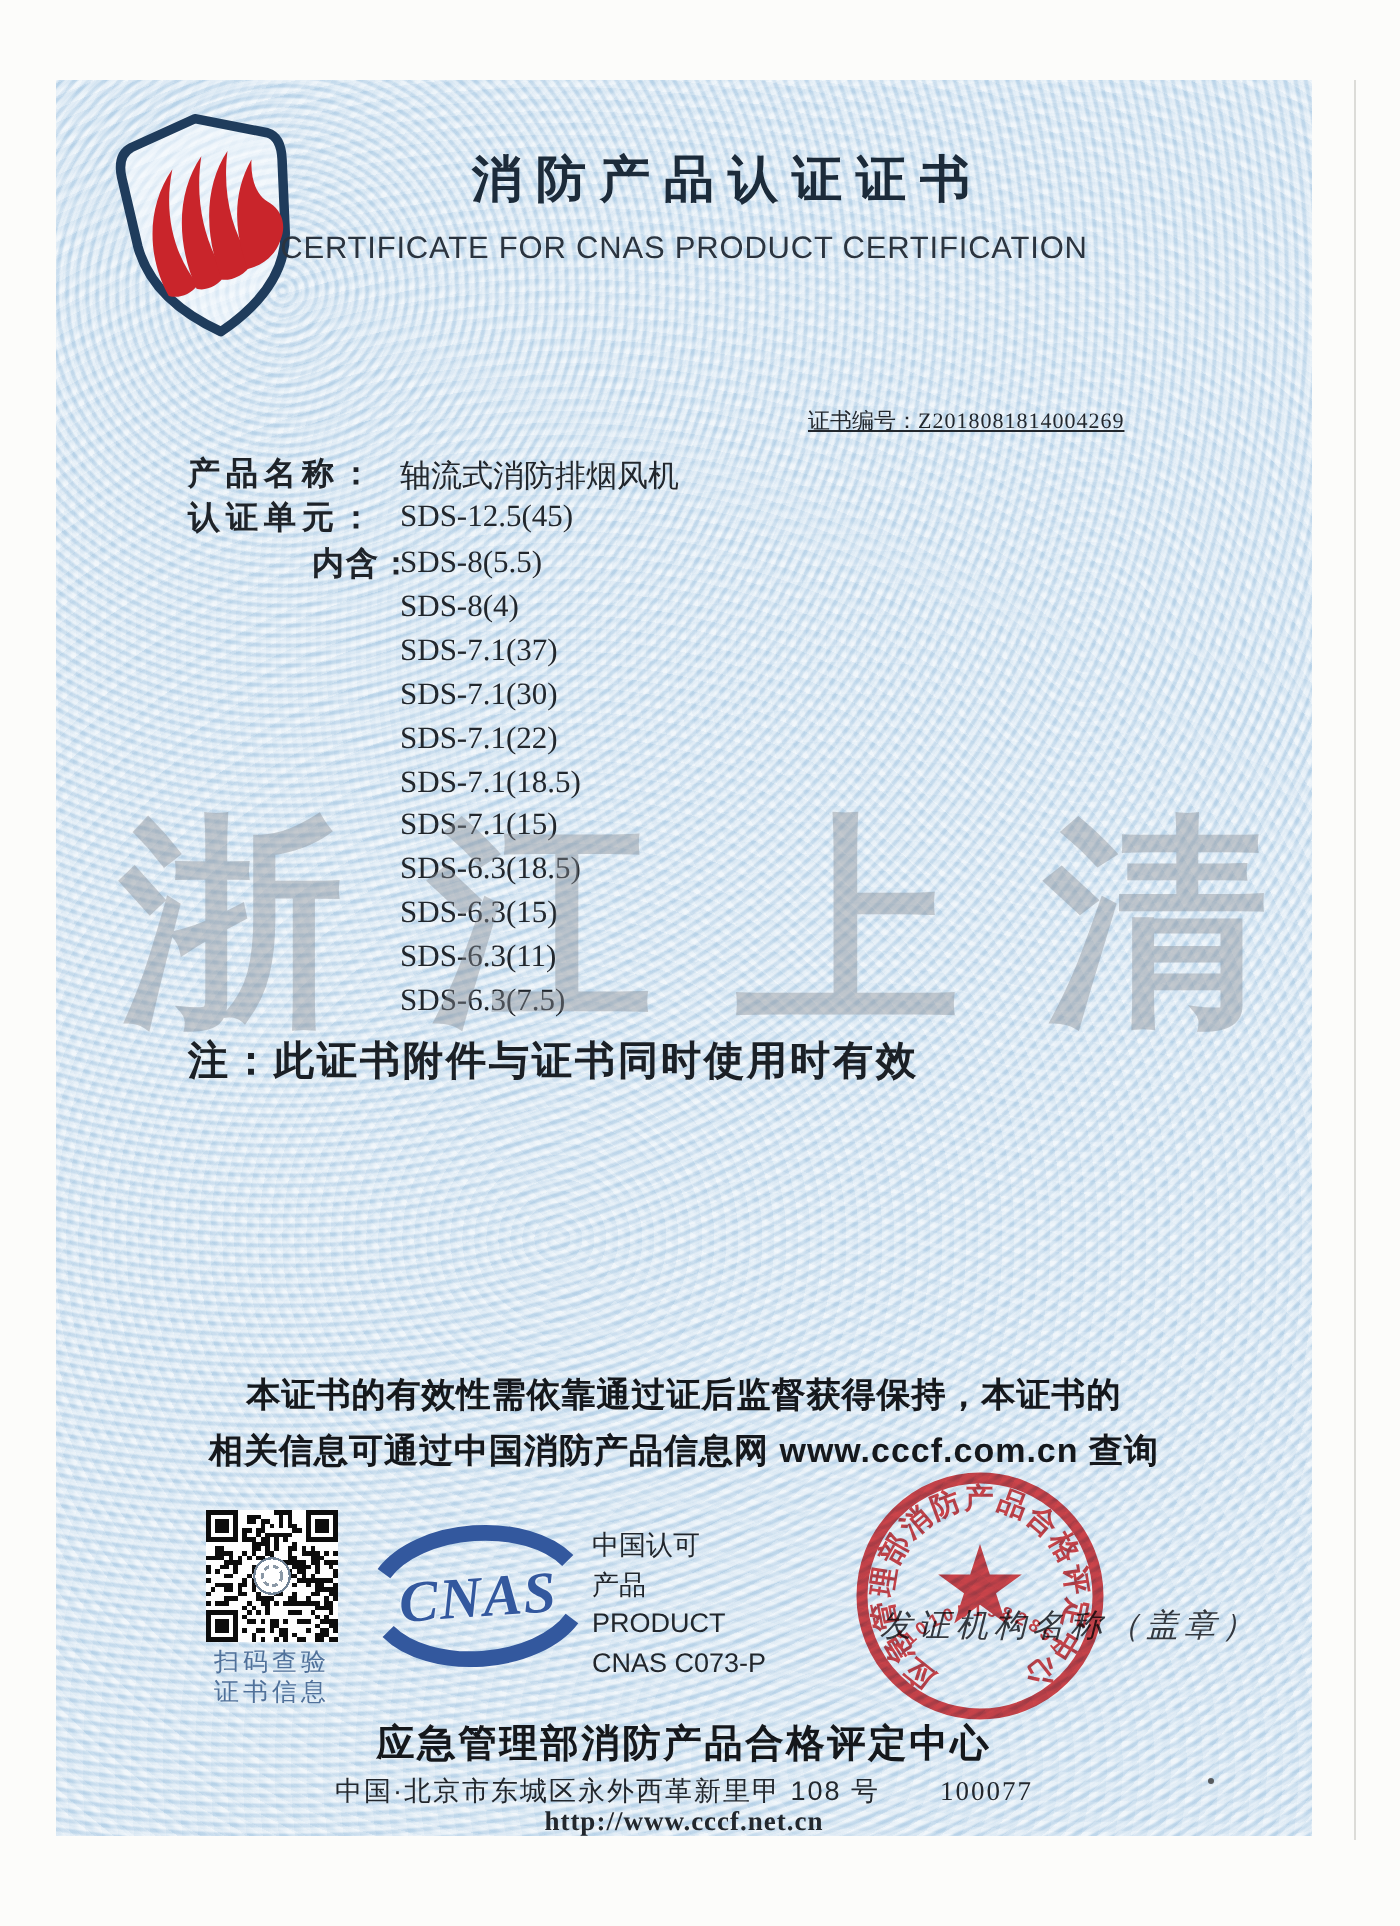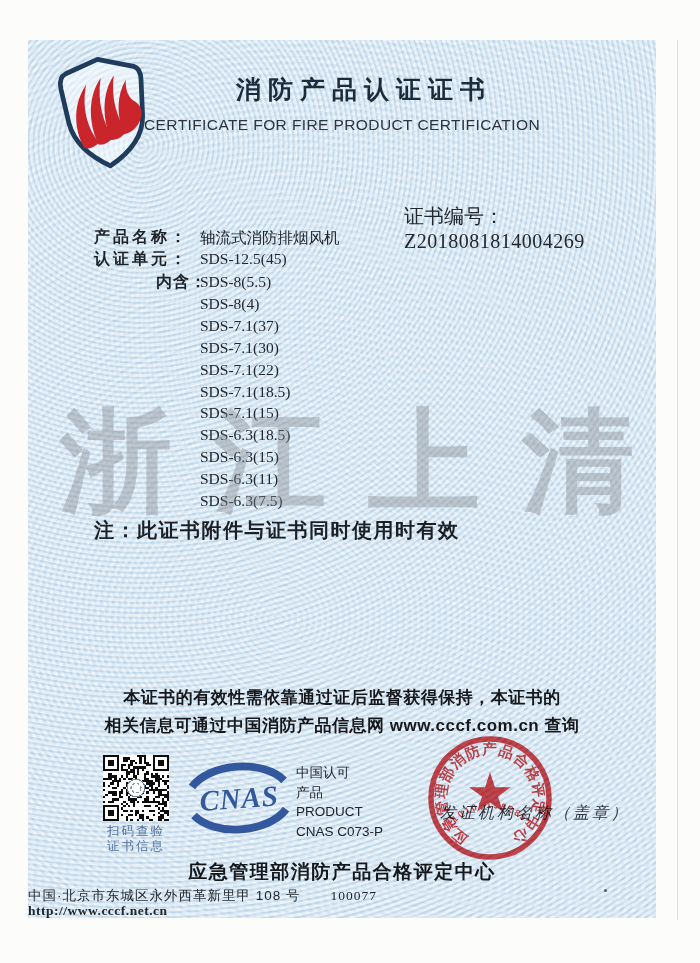--- a/index.html
+++ b/index.html
@@ -25,21 +25,21 @@
 
   .logo { position:absolute; left:20px; top:14px; }
 
   .head-block { position:absolute; left:0; right:0; top:33px; text-align:center; }
   .title { font-size:25px; font-weight:700; letter-spacing:7px; color:#1c2b3a;padding-left:44px; }
   .subtitle { margin-top:10px; font-size:15.5px; letter-spacing:.4px; color:#2b343f; font-weight:500; }
 
   .attach-row { position:absolute; left:66px; top:134px; font-size:20px; font-weight:600; color:#20252b; letter-spacing:2px; }
   .attach-val { margin-left:20px; font-family:"Liberation Serif", serif; font-size:21px; letter-spacing:1px; }
 
-  .certno-row { position:absolute; left:376px; top:163px; font-size:20px; color:#22272d; }
+  .certno-row { position:absolute; left:376px; top:163px; font-size:11px; color:#22272d;text-decoration:underline; }
   .certno-val { font-family:"Liberation Serif", serif; letter-spacing:.5px; }
 
   .f-label { position:absolute; left:66px; font-size:16px; font-weight:700; color:#1e2329; letter-spacing:3px; }
   .f-value { position:absolute; left:172px; font-size:15.5px; color:#22272d; font-family:"Liberation Serif", serif;text-align:right; }
   .row-name-label { top:187px; } .row-name-value { top:188px; font-family:"Liberation Sans",sans-serif; }
   .row-unit-label { top:209px; } .row-unit-value { top:210px; }
   .contains-label { left:128px; top:232px; letter-spacing:1px; }
   .models { position:absolute; left:172px; top:231px; font-size:15.5px; line-height:21.9px; color:#22272d; font-family:"Liberation Serif", serif; }
   .models div { white-space:nowrap; }
 
@@ -62,24 +62,24 @@
   .cnas-logo { position:absolute; left:152px; top:720px; }
   .accred { position:absolute; left:268px; top:723px; font-size:13.5px; line-height:19.5px; color:#21262c; }
 
   .issuer-label { position:absolute; left:412px; top:763px; font-size:16px; font-style:italic;
     font-family:"Liberation Serif", serif; letter-spacing:3px; color:#33383f; white-space:nowrap; z-index:1; }
   .stamp { position:absolute; left:396px; top:692px; width:132px; height:132px;
     mix-blend-mode:multiply; opacity:.92; z-index:3; }
 
   .footer-org { position:absolute; left:0; right:0; top:819px; text-align:center;
     font-size:19px; font-weight:700; color:#15181c; letter-spacing:1.5px; }
-  .footer-addr { position:absolute; left:0; right:0; top:847px; text-align:left;
+  .footer-addr { position:absolute; left:0; right:0; top:847px; text-align:center;
     font-size:13.5px; color:#22272d; letter-spacing:1px; }
   .footer-addr .postcode { margin-left:30px; font-family:"Liberation Serif", serif; }
-  .footer-url { position:absolute; left:0; right:0; top:863px; text-align:left;
+  .footer-url { position:absolute; left:0; right:0; top:863px; text-align:center;
     font-size:13.5px; font-weight:700; color:#22272d; font-family:"Liberation Serif", serif; letter-spacing:.5px; }
 </style>
 </head>
 <body>
 
 <div class="page">
 
   <div class="watermark">
     <span>浙</span>
     <span>江</span>
@@ -92,21 +92,21 @@
       <path d="M59 5 L96 17 Q103 20 102 32 L99 70 Q96 99 59 118 Q25 97 21 68 L17 31 Q16 19 24 16 Z" fill="rgba(248,252,255,.55)" stroke="#1f3c5c" stroke-width="5" stroke-linejoin="round"></path>
       <path d="M34 96 C25 74 28 48 44 30 C36 54 40 76 50 92 C45 97 39 98 34 96 Z" fill="#c9252b"></path>
       <path d="M49 94 C41 68 45 42 60 25 C53 50 57 72 65 89 C60 94 54 96 49 94 Z" fill="#c9252b"></path>
       <path d="M63 91 C56 66 60 40 74 24 C68 48 72 68 80 84 C75 90 69 92 63 91 Z" fill="#c9252b"></path>
       <path d="M77 87 C72 66 74 46 86 30 C84 42 87 50 93 54 C99 59 100 67 96 74 C92 82 85 86 77 87 Z" fill="#c9252b"></path>
     </g>
   </svg>
 
   <div class="head-block">
     <div class="title">消防产品认证证书</div>
-    <div class="subtitle">CERTIFICATE FOR FIRE PRODUCT CERTIFICATION</div>
+    <div class="subtitle">CERTIFICATE FOR CNAS PRODUCT CERTIFICATION</div>
   </div>
 
 
   <div class="certno-row">
     <span>证书编号：</span><span class="certno-val">Z2018081814004269</span>
   </div>
 
   <div class="f-label row-name-label">产品名称：</div>
   <div class="f-value row-name-value">轴流式消防排烟风机</div>
 

